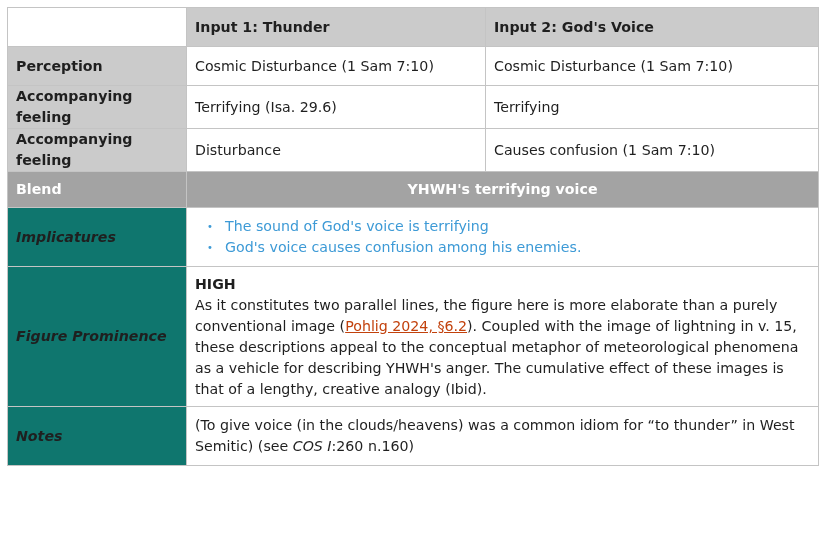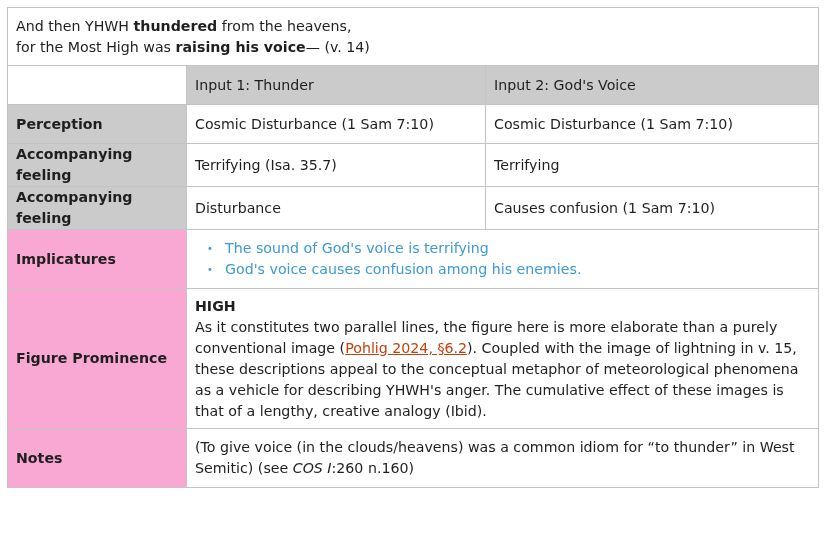--- a/index.html
+++ b/index.html
@@ -11,24 +11,24 @@
     font-size: 14.2px; line-height: 21px;
   }
   table.blend-table td {
     border: 1px solid #c4c4c4; padding: 0 8px; vertical-align: middle;
   }
   col.c1 { width: 179px; }
   col.c2 { width: 299px; }
   col.c3 { width: 333px; }
   .verse-cell { height: 57px; background: #ffffff; padding-left: 8px; }
   .verse-cell b { font-weight: bold; }
-  .hdr td.hdr-cell { background: #cbcbcb; font-weight: normal; height: 38px; }
+  .hdr td.hdr-cell { background: #cbcbcb; font-weight: bold; height: 38px; }
   .hdr td.blank { background: #ffffff; }
   .label-cell { background: #cbcbcb; font-weight: bold; }
-  .label-light { background: #f9a8d4; font-weight: bold; }
+  .label-light { background: #0f766e; font-weight: bold; font-style: italic; }
   tr.r1 td { height: 38px; }
   tr.r2 td { height: 36px; }
   tr.r3 td { height: 37px; }
   tr.r4 td { height: 36px; }
   tr.blend-row td { background: #a3a3a3; color: #ffffff; font-weight: bold; height: 35px; }
   tr.blend-row td.blend-value { text-align: center; }
   tr.impl td { height: 58px; }
   ul.impl-list { margin: 0; padding: 0 0 0 30px; list-style: none; color: #3d9ad6; }
   ul.impl-list li { position: relative; line-height: 21px; }
   ul.impl-list li .dot { position: absolute; left: -18px; top: 0; color: #3d9ad6; font-size: 10px; }
@@ -41,45 +41,43 @@
 </head>
 <body>
 
 <table class="blend-table">
   <colgroup>
       <col class="c1">
       <col class="c2">
       <col class="c3">
     </colgroup>
   <tbody>
-      <tr>
-    <td class="verse-cell" colspan="3">
-      <div><span>And then YHWH </span><b>thundered</b><span> from the heavens,</span></div>
-      <div><span>for the Most High was </span><b>raising his voice</b><span>— (v. 14)</span></div>
-    </td>
-  </tr>
   <tr class="hdr">
     <td class="blank"></td>
     <td class="hdr-cell">Input 1: Thunder</td>
     <td class="hdr-cell">Input 2: God's Voice</td>
   </tr>
   <tr class="r1">
     <td class="label-cell">Perception</td>
     <td>Cosmic Disturbance (1 Sam 7:10)</td>
     <td>Cosmic Disturbance (1 Sam 7:10)</td>
   </tr>
   <tr class="r2">
     <td class="label-cell">Accompanying feeling</td>
-    <td>Terrifying (Isa. 35.7)</td>
+    <td>Terrifying (Isa. 29.6)</td>
     <td>Terrifying</td>
   </tr>
   <tr class="r3">
     <td class="label-cell">Accompanying feeling</td>
     <td>Disturbance</td>
     <td>Causes confusion (1 Sam 7:10)</td>
+  </tr>
+  <tr class="blend-row">
+    <td>Blend</td>
+    <td class="blend-value" colspan="2">YHWH's terrifying voice</td>
   </tr>
   <tr class="impl">
     <td class="label-light">Implicatures</td>
     <td colspan="2">
       <ul class="impl-list">
         <li><span class="dot">•</span><span>The sound of God's voice is terrifying</span></li>
         <li><span class="dot">•</span><span>God's voice causes confusion among his enemies.</span></li>
       </ul>
     </td>
   </tr>

